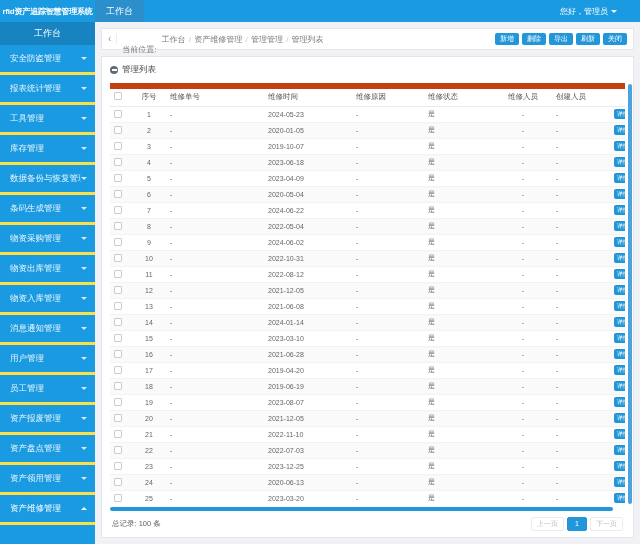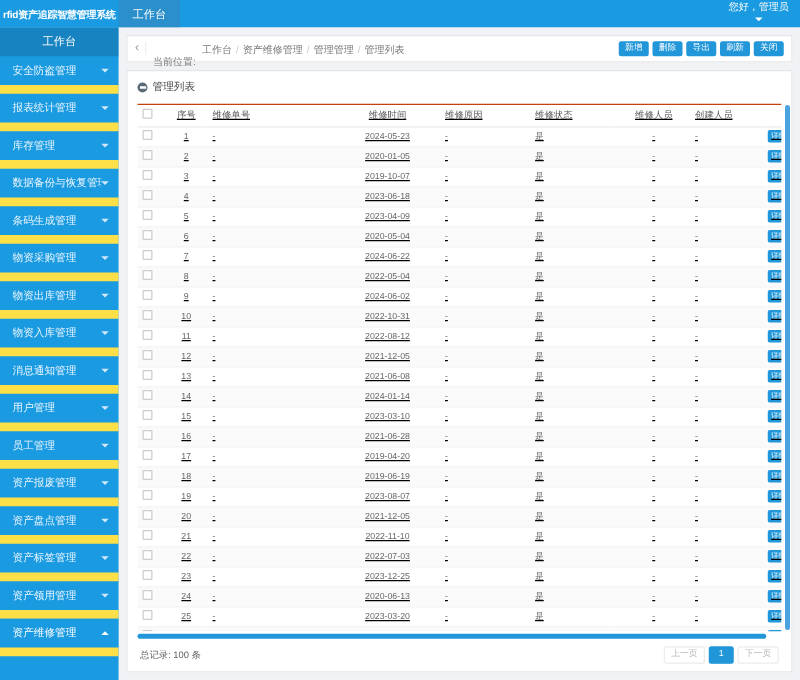--- a/index.html
+++ b/index.html
@@ -22,41 +22,41 @@
     color: #fff; font-size: 8px; font-weight: bold; letter-spacing: -0.2px;
     white-space: nowrap;
   }
   .top-tabs { display: flex; align-items: stretch; }
   .top-tab {
     padding: 0 11px; display: flex; align-items: center;
     color: #fff; font-size: 9px; background: #2a8fcb; height: 22px;
   }
   .top-right {
     margin-left: auto; display: flex; align-items: center;
-    padding-right: 9px; color: #fff; font-size: 8px; gap: 3px; flex-direction: column;
+    padding-right: 23px; color: #fff; font-size: 8px; gap: 3px;
   }
   .caret-down {
     width: 0; height: 0; border-left: 3px solid transparent;
     border-right: 3px solid transparent; border-top: 3px solid #fff;
     display: inline-block;
   }
 
   
   .sidebar {
     position: absolute; top: 22px; left: 0; width: 95px; height: 522px;
     background: #1a9ae0; overflow: hidden;
   }
   .sidebar-head {
     height: 23px; background: #1783c0; color: #fff; font-size: 9px;
     display: flex; align-items: center; justify-content: center;
   }
   .menu-item {
     height: 30px; display: flex; align-items: center;
     padding: 0 8px 0 10px; color: #eaf6ff; font-size: 8.5px;
-    border-bottom: 7px solid #fde047; cursor: pointer; position: relative;
+    border-bottom: 3px solid #fde047; cursor: pointer; position: relative;
   }
   .menu-item.active { background: #1a9ae0; color: #fff; }
   .menu-item .lbl { flex: 1; white-space: nowrap; overflow: hidden; }
   .chev {
     width: 0; height: 0; border-left: 3px solid transparent;
     border-right: 3px solid transparent; border-top: 3.5px solid #cfe9fa;
   }
   .chev.up { border-top: none; border-bottom: 3.5px solid #fff; }
 
   
@@ -93,37 +93,37 @@
     width: 8px; height: 8px; border-radius: 50%;
     background: #5b6b78; display: inline-block; position: relative;
   }
   .panel-icon::after {
     content: ""; position: absolute; left: 1.5px; top: 3px;
     width: 5px; height: 1.5px; background: #fff;
   }
 
   .table-wrap {
     position: absolute; top: 26px; left: 8px; right: 8px; bottom: 32px;
-    overflow: hidden; border-top: 1px solid #c2410c; text-decoration: underline;
+    overflow: hidden; border-top: 6px solid #c2410c;
   }
   table { width: 100%; border-collapse: collapse; table-layout: fixed; }
   th {
     font-size: 7.5px; font-weight: normal; color: #555; text-align: left;
     height: 17px; background: #fff; border-bottom: 1px solid #ebebeb;
     padding-left: 4px;
   }
   td {
     font-size: 7px; color: #666; height: 16px; padding-left: 4px;
     border-bottom: 1px solid #f2f2f2; white-space: nowrap; overflow: hidden;
   }
   tbody tr:nth-child(even) { background: #fafafa; }
   .col-chk { width: 22px; }
   .col-idx { width: 34px; text-align: center; }
   .col-no  { width: 98px; }
-  .col-time{ width: 88px; text-align: center; }
+  .col-time{ width: 88px; }
   .col-reason { width: 72px; }
   .col-status { width: 66px; }
   .col-person { width: 62px; text-align: center; }
   .col-creator { width: 62px; }
   .col-ops { width: 66px; }
   td.col-idx, th.col-idx { text-align: center; padding-left: 0; }
   th.col-ops { text-align: center; padding-left: 0; }
   td.col-ops { padding-left: 0; }
   .chk {
     width: 8px; height: 8px; border: 1px solid #ccc; background: #fff;
@@ -185,20 +185,24 @@
     <div id="menu-container">
         <div class="menu-item">
           <span class="lbl">安全防盗管理</span>
           <span class="chev"></span>
         </div>
         <div class="menu-item">
           <span class="lbl">报表统计管理</span>
           <span class="chev"></span>
         </div>
         <div class="menu-item">
+          <span class="lbl">工具管理</span>
+          <span class="chev"></span>
+        </div>
+        <div class="menu-item">
           <span class="lbl">库存管理</span>
           <span class="chev"></span>
         </div>
         <div class="menu-item">
           <span class="lbl">数据备份与恢复管理</span>
           <span class="chev"></span>
         </div>
         <div class="menu-item">
           <span class="lbl">条码生成管理</span>
           <span class="chev"></span>
@@ -226,24 +230,20 @@
         <div class="menu-item">
           <span class="lbl">员工管理</span>
           <span class="chev"></span>
         </div>
         <div class="menu-item">
           <span class="lbl">资产报废管理</span>
           <span class="chev"></span>
         </div>
         <div class="menu-item">
           <span class="lbl">资产盘点管理</span>
-          <span class="chev"></span>
-        </div>
-        <div class="menu-item">
-          <span class="lbl">资产标签管理</span>
           <span class="chev"></span>
         </div>
         <div class="menu-item">
           <span class="lbl">资产领用管理</span>
           <span class="chev"></span>
         </div>
         <div class="menu-item active">
           <span class="lbl">资产维修管理</span>
           <span class="chev up"></span>
         </div>

